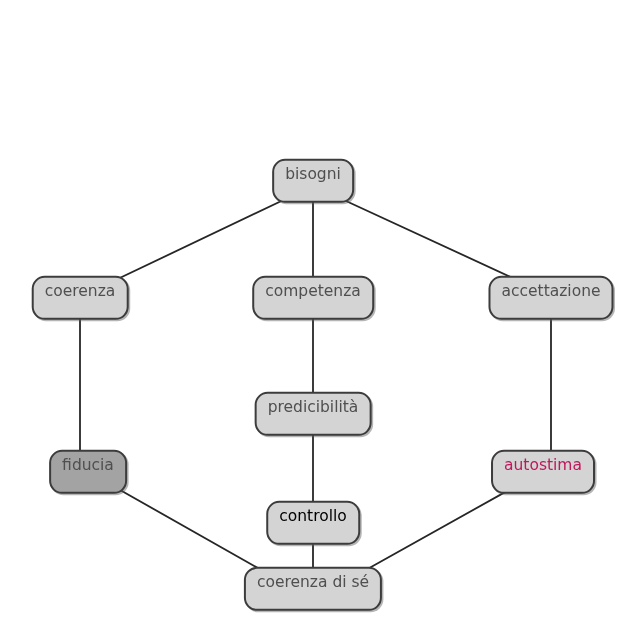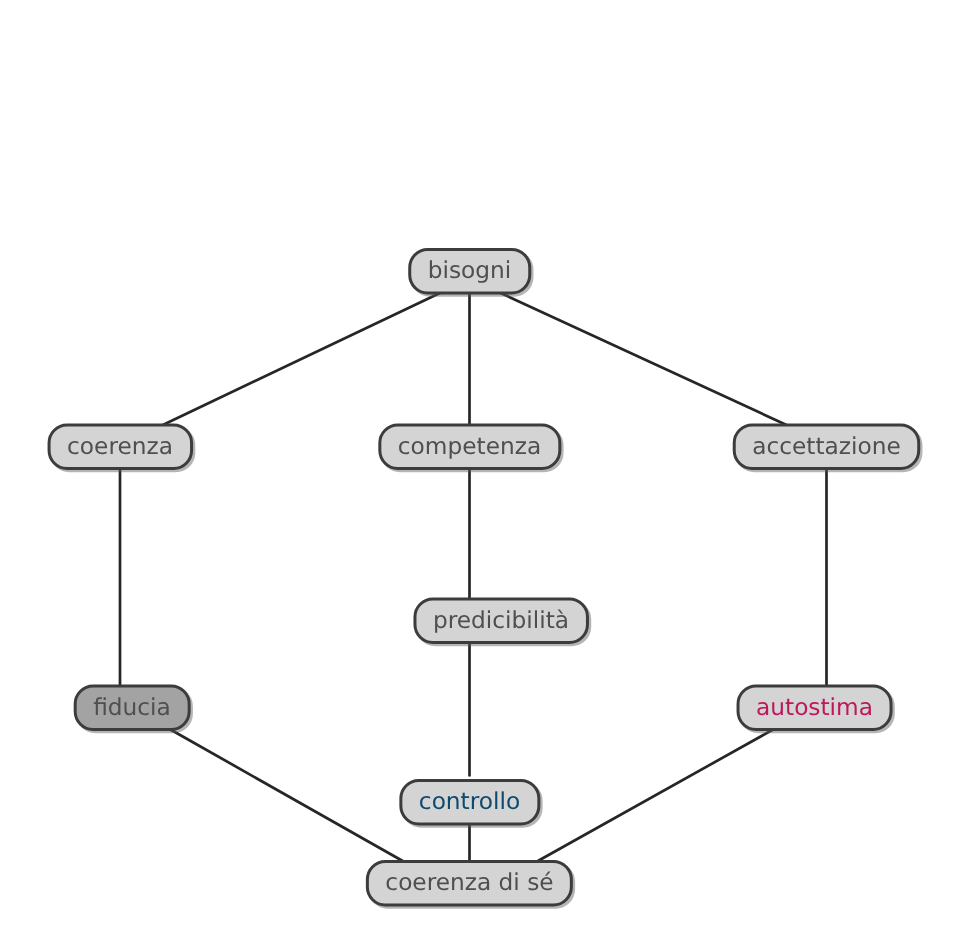--- a/index.html
+++ b/index.html
@@ -52,21 +52,21 @@
     stroke-linecap: round;
   }
   
   .node {
     position: absolute;
     box-sizing: border-box;
     transform: translate(-50%, -50%);
     background: #d4d4d4;
     border: 2px solid #be185d;
     border-radius: 13px;
-    padding: 4px 11px 5px 11px;
+    padding: 4px 11px 18px 11px;
     font-size: 15.5px;
     color: #4f4f4f;
     white-space: nowrap;
     text-align: center;
     box-shadow: 1.5px 1.5px 0 rgba(90,90,90,0.45);
     line-height: 1.18;
   }
 </style>
 </head>
 <body>
@@ -85,20 +85,20 @@
       <line x1="551" y1="313" x2="551" y2="458" stroke="#262626"></line>
       <line x1="113" y1="486" x2="272" y2="576" stroke="#262626"></line>
       <line x1="516" y1="486" x2="355" y2="576" stroke="#262626"></line>
     </svg>
 
   <div id="node-layer">
       <div class="node" style="left: 313px; top: 181px; background: rgb(212, 212, 212); border-color: rgb(60, 60, 60); color: rgb(79, 79, 79);">bisogni</div>
       <div class="node" style="left: 80px; top: 298px; background: rgb(212, 212, 212); border-color: rgb(60, 60, 60); color: rgb(79, 79, 79);">coerenza</div>
       <div class="node" style="left: 313px; top: 298px; background: rgb(212, 212, 212); border-color: rgb(60, 60, 60); color: rgb(79, 79, 79);">competenza</div>
       <div class="node" style="left: 551px; top: 298px; background: rgb(212, 212, 212); border-color: rgb(60, 60, 60); color: rgb(79, 79, 79);">accettazione</div>
-      <div class="node" style="left: 313px; top: 414px; background: rgb(212, 212, 212); border-color: rgb(60, 60, 60); color: rgb(79, 79, 79); margin-left: 21px;">predicibilità</div>
+      <div class="node" style="left: 313px; top: 414px; background: rgb(212, 212, 212); border-color: rgb(60, 60, 60); color: rgb(79, 79, 79);">predicibilità</div>
       <div class="node" style="left: 88px; top: 472px; background: #a3a3a3; border-color: rgb(60, 60, 60); color: rgb(79, 79, 79);">fiducia</div>
       <div class="node" style="left: 543px; top: 472px; background: rgb(212, 212, 212); border-color: rgb(60, 60, 60); color: #be185d;">autostima</div>
-      <div class="node" style="left: 313px; top: 535px; background: rgb(212, 212, 212); border-color: rgb(60, 60, 60); color: #0c4a6e; text-align: right;">controllo</div>
+      <div class="node" style="left: 313px; top: 523px; background: rgb(212, 212, 212); border-color: rgb(60, 60, 60); color: #000000; text-align: right;">controllo</div>
       <div class="node" style="left: 313px; top: 589px; background: rgb(212, 212, 212); border-color: rgb(60, 60, 60); color: rgb(79, 79, 79);">coerenza di sé</div>
     </div>
 
 </div>
 
 </body></html>

